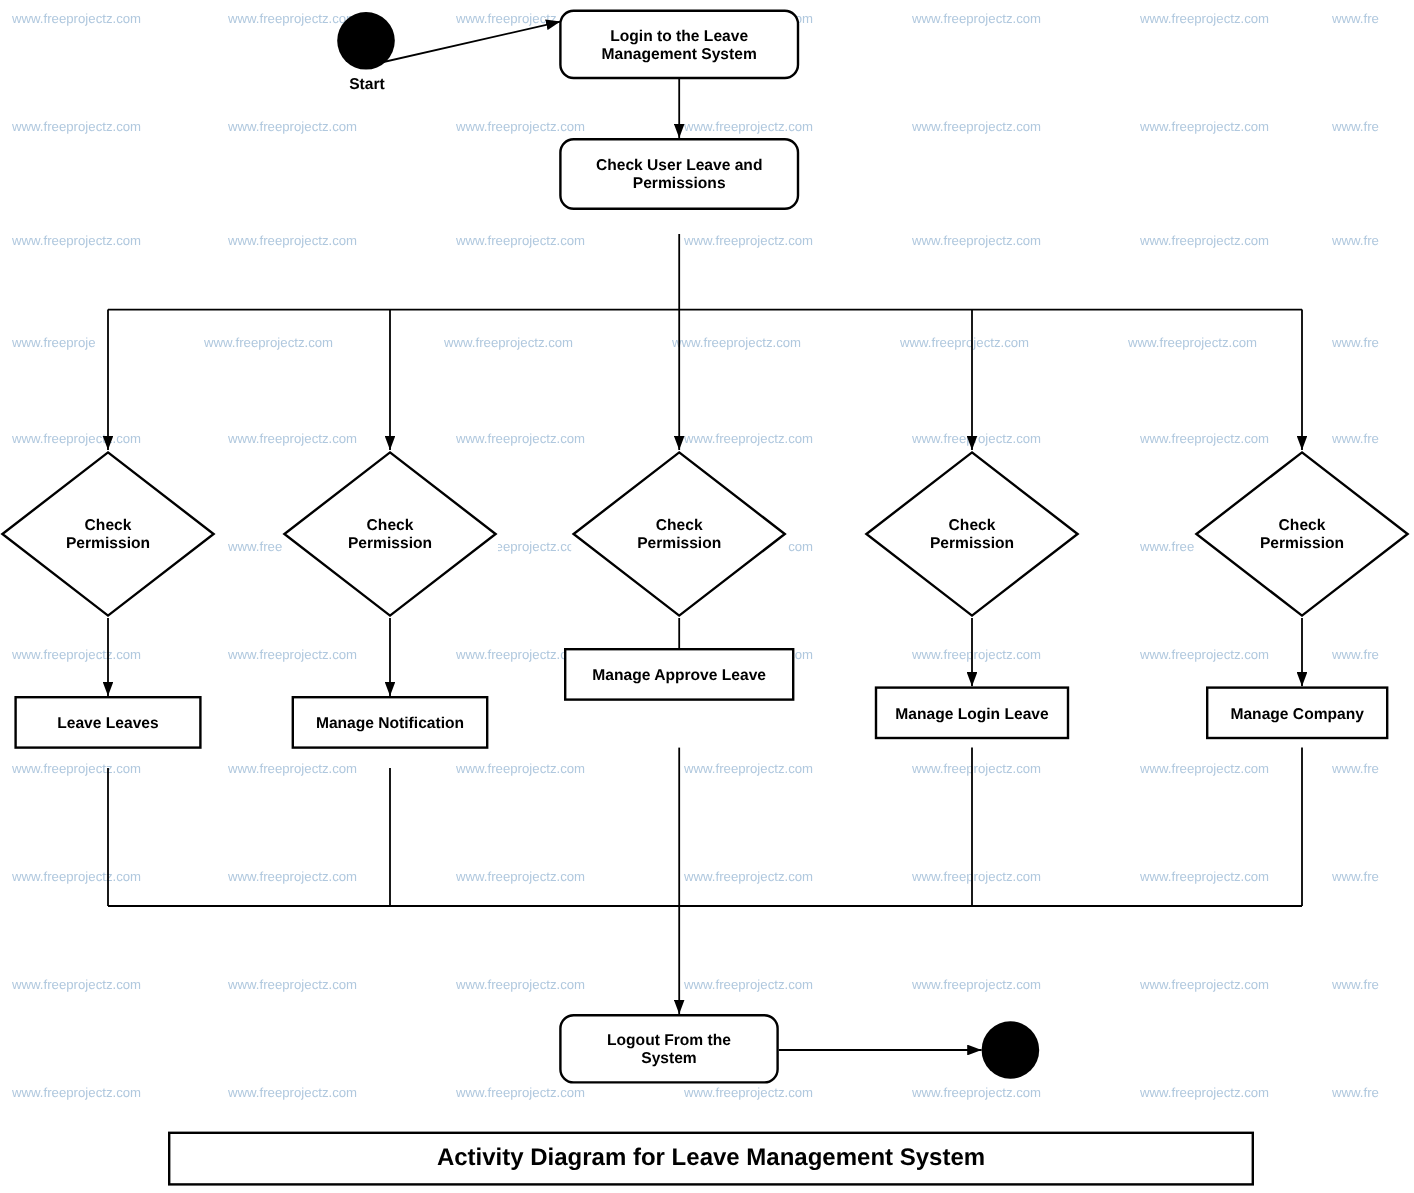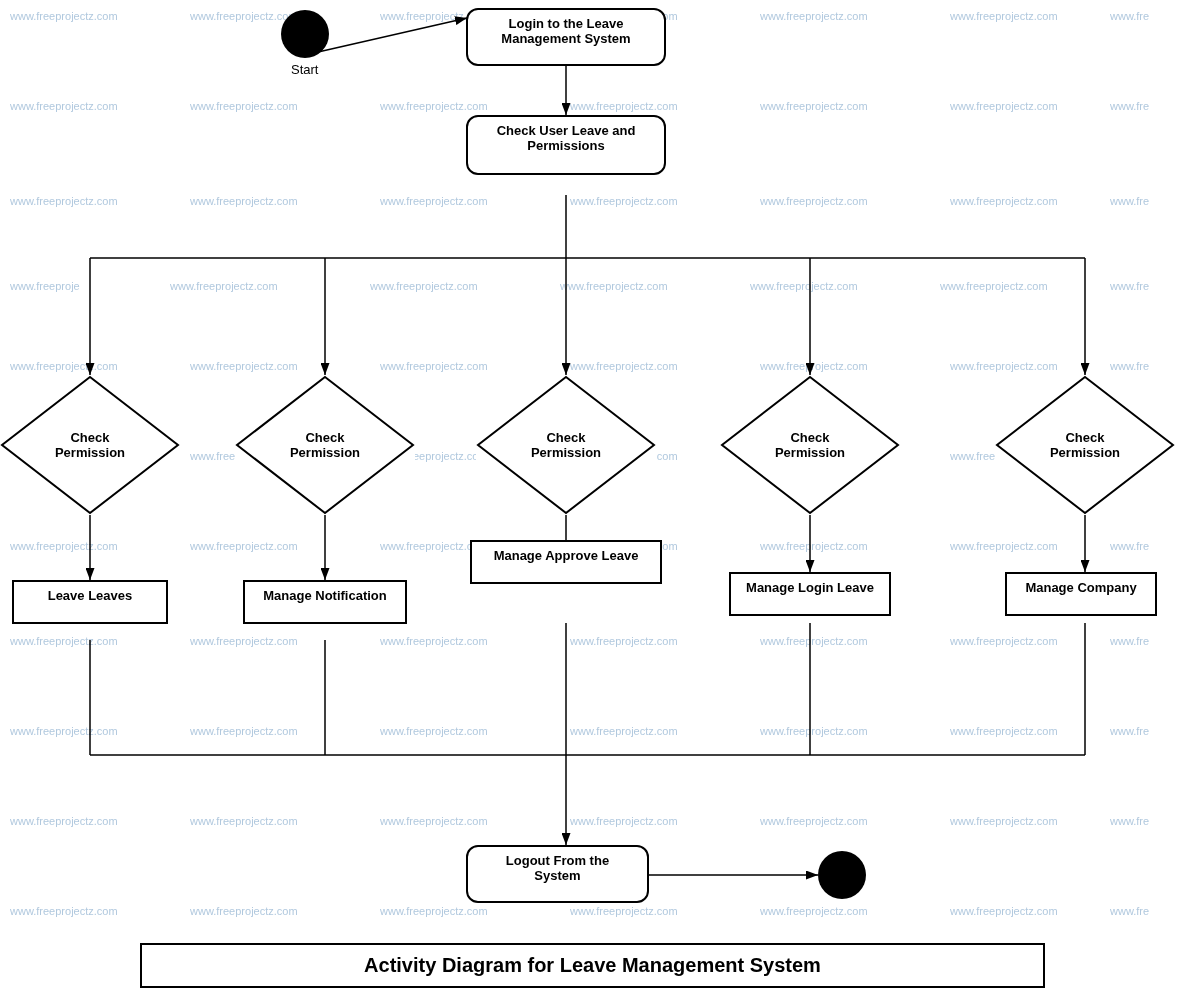--- a/index.html
+++ b/index.html
@@ -21,20 +21,21 @@
       height: 994px;
       pointer-events: none;
       z-index: 1;
     }
 
     
     .shape {
       position: absolute;
       z-index: 2;
       display: flex;
+      align-items: center;
       justify-content: center;
       text-align: center;
       font-size: 13px;
       font-weight: bold;
     }
 
     .rounded-rect {
       border: 2px solid #000;
       border-radius: 12px;
       background: #ffffff;
@@ -70,21 +71,21 @@
     }
 
     .circle-filled {
       border-radius: 50%;
       background: #000;
     }
 
     .start-label {
       position: absolute;
       font-size: 13px;
-      font-weight: normal;
+      font-weight: bold;
       z-index: 2;
     }
 
     
     .title-box {
       position: absolute;
       border: 2px solid #000;
       background: #ffffff;
       display: flex;
       align-items: center;

